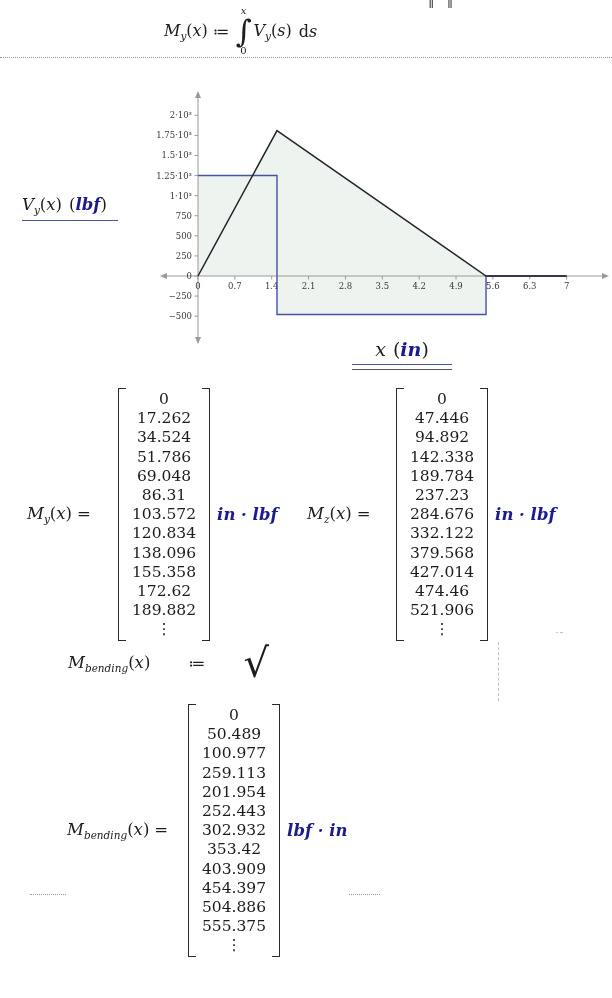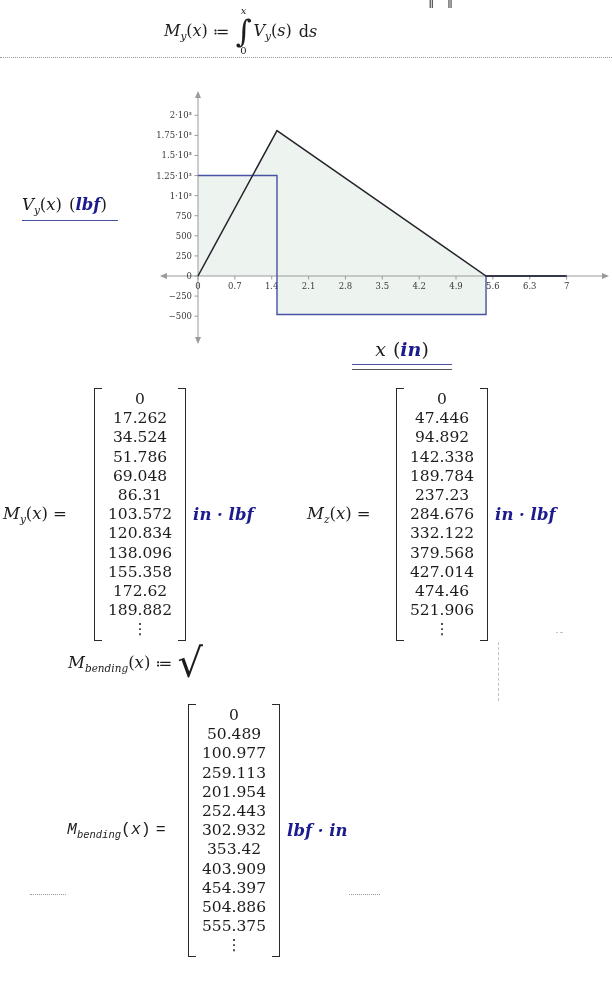--- a/index.html
+++ b/index.html
@@ -33,32 +33,32 @@
   .ylab .row{white-space:nowrap;padding-bottom:4px;margin-bottom:24px;}
   .ylab .r1{border-bottom:1.4px solid #4752a2;width:96px;}
   .ylab .r2{border-bottom:1.4px solid #55555a;width:121px;}
   
   .xlab{left:352px;top:338px;width:100px;text-align:center;font-size:19px;}
   .xlab .u1{height:0;border-top:1.4px solid #4752a2;margin-top:4px;}
   .xlab .u2{height:0;border-top:1.4px solid #55555a;margin-top:3.5px;}
   
   .mx{display:flex;align-items:center;background:#fff;z-index:2;}
   .m-label{font-size:16.5px;white-space:nowrap;}
-  .mx1{left:3px;top:388px;}   .mx1 .m-label{min-width:91px;}
+  .mx1{left:3px;top:388px;}   .mx1 .m-label{min-width:91px;margin-left:24px;}
   .mx2{left:307px;top:388px;} .mx2 .m-label{min-width:89px;}
-  .mx3{left:67px;top:704px;}  .mx3 .m-label{min-width:121px;font-family:Liberation Mono, monospace;}
+  .mx3{left:67px;top:704px;}  .mx3 .m-label{min-width:121px;}
   .m-wrap{display:flex;align-items:stretch;}
   .brkL{width:7px;border:1.6px solid #2a2a2e;border-right:none;}
   .brkR{width:7px;border:1.6px solid #2a2a2e;border-left:none;}
   .m-col{display:flex;flex-direction:column;justify-content:center;padding:2px 6px;font-size:15.5px;min-width:58px;}
   .m-row{line-height:19.2px;text-align:center;white-space:nowrap;}
   .m-dots{font-family:"DejaVu Sans",sans-serif;line-height:18.5px;}
   .m-unit{margin-left:7px;font-size:16.5px;white-space:nowrap;}
   
-  .eq2{left:68px;top:645px;display:flex;align-items:center;font-size:16.5px;background:#fff;z-index:2;}
+  .eq2{left:68px;top:645px;display:flex;align-items:center;font-size:16.5px;background:#fff;z-index:2;gap:33px;}
   .sqrt-sign{font-size:40px;line-height:36px;font-weight:400;margin-right:-4px;}
   .sqrt-box{border-top:1.6px solid #222;padding:3px 10px 2px 4px;font-size:16px;white-space:nowrap;}
   .bp{font-size:19px;vertical-align:-1px;font-style:normal;}
   .sup{font-size:10px;vertical-align:8px;margin-left:1px;}
   
   .dcorner{left:498px;top:632px;width:64px;height:68px;
     border-left:1px dashed #b7c9bd;border-top:1px dashed #b7c9bd;}
 </style>
 </head>
 <body>

